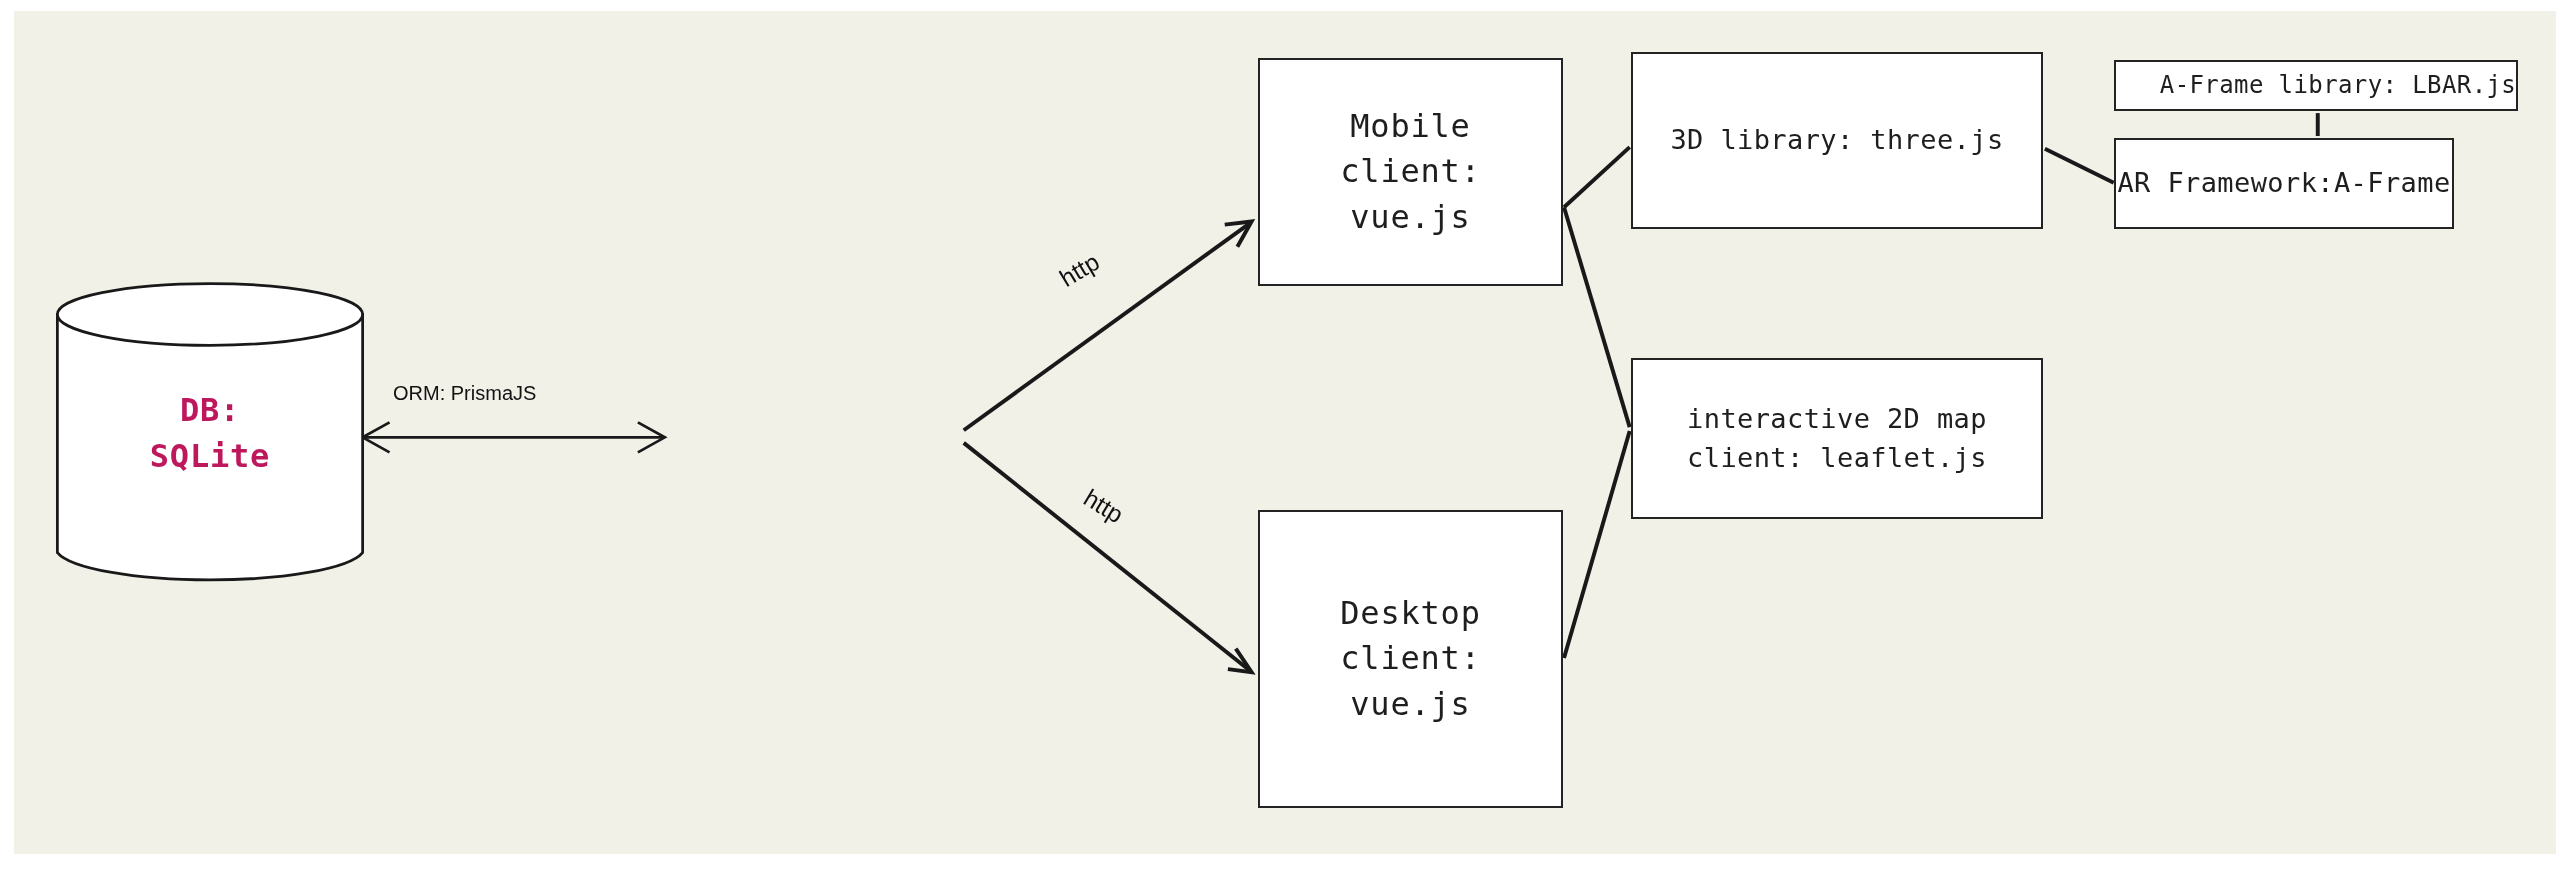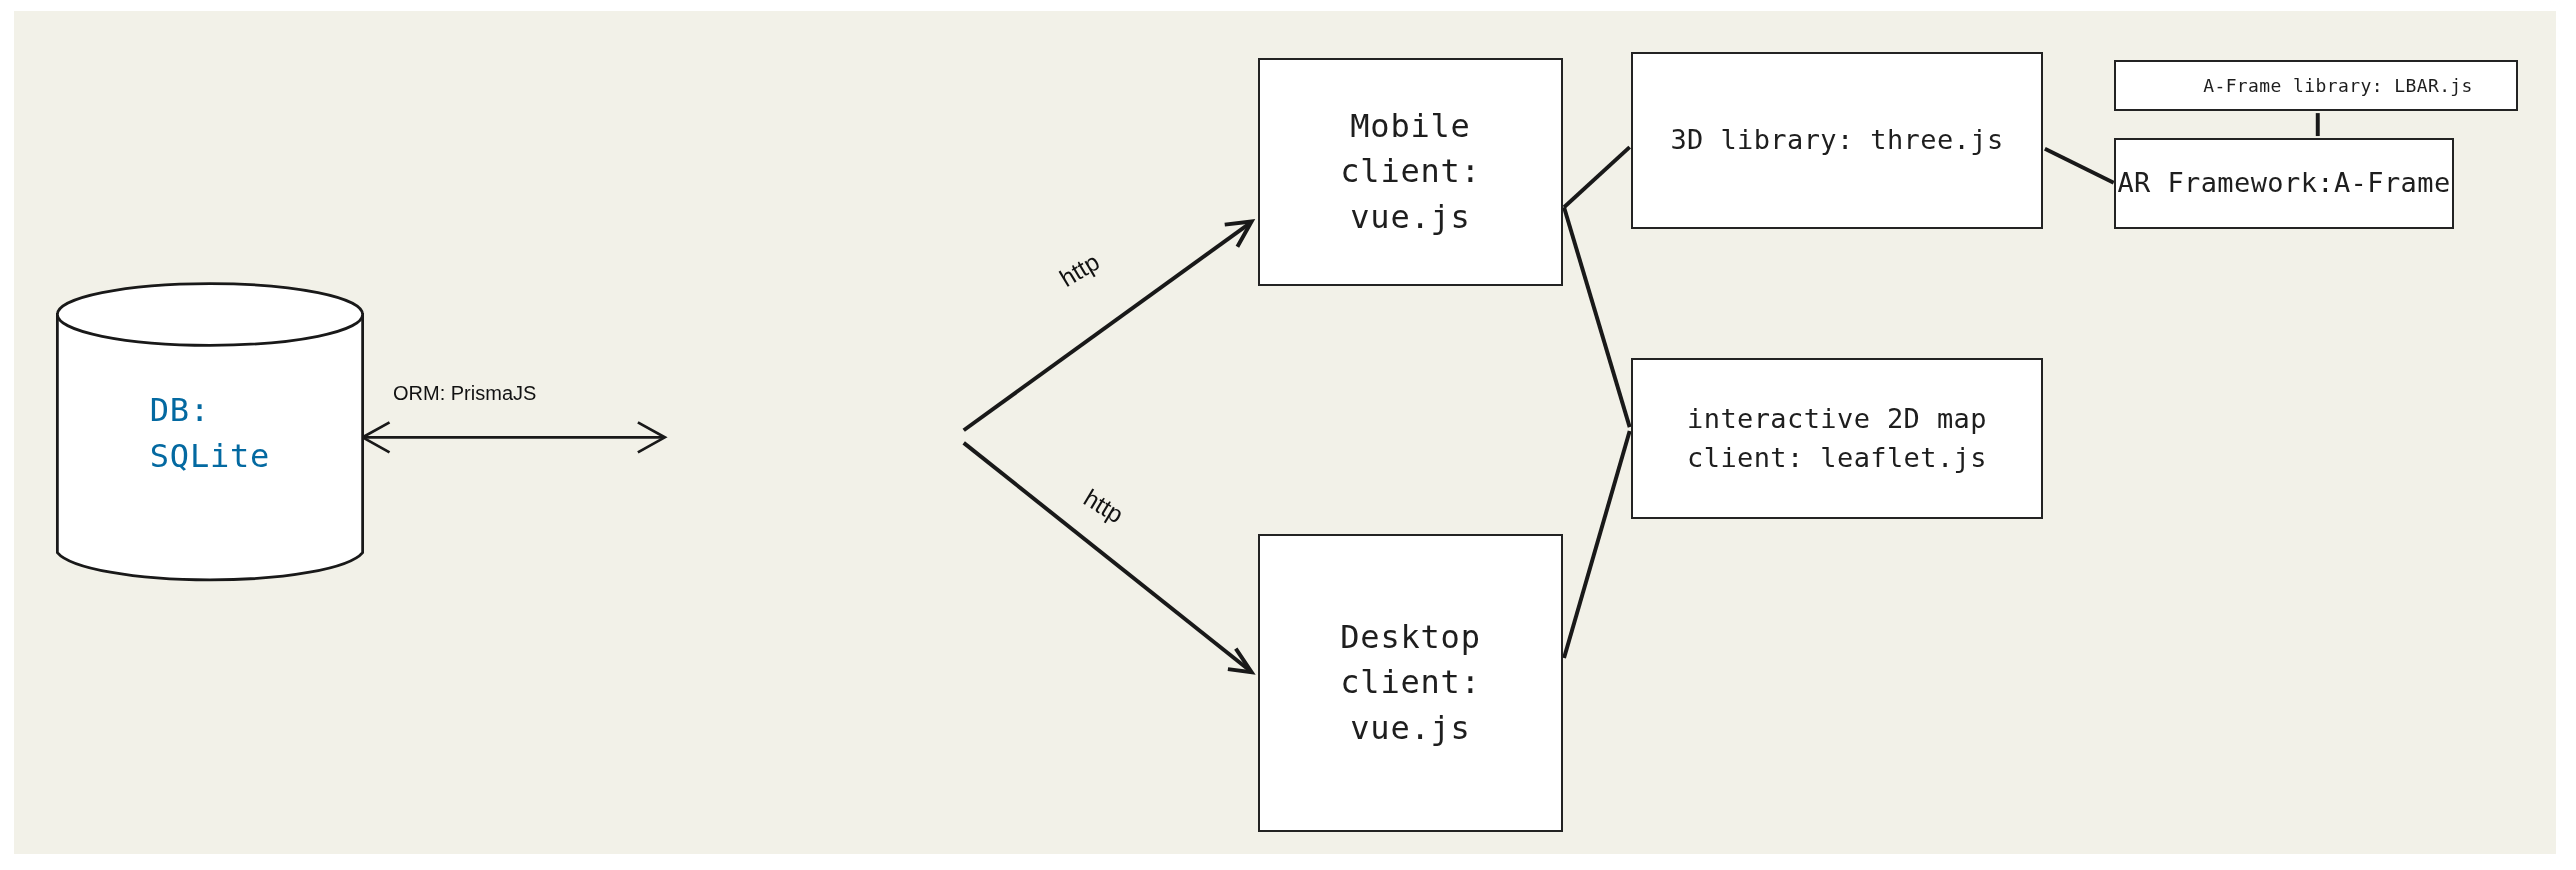--- a/index.html
+++ b/index.html
@@ -39,45 +39,46 @@
     align-items: center;
     justify-content: center;
     text-align: center;
     color: #1e1e1e;
     font-family: "DejaVu Sans Mono", monospace;
     white-space: pre;
     line-height: 1.42;
   }
   .node-lg { font-size: 32px; letter-spacing: 0.8px; }
   .node-md { font-size: 27px; letter-spacing: 0.4px; }
-  .node-sm { font-size: 18px; letter-spacing: 0.4px; padding-left: 44px; }
+  .node-sm { font-size: 24px; letter-spacing: 0.4px; padding-left: 44px; }
 
   #db-node {
     position: absolute;
     left: 55px;
     top: 281px;
     width: 310px;
     height: 305px;
   }
   #db-label {
     position: absolute;
     left: 0;
     top: 0;
     width: 310px;
     height: 305px;
     display: flex;
     align-items: center;
     justify-content: center;
-    text-align: left;
+    text-align: center;
     font-family: "DejaVu Sans Mono", monospace;
     font-size: 32px;
     letter-spacing: 0.8px;
     line-height: 1.42;
-    color: #0369a1;
+    color: #be185d;
     white-space: pre;
+    font-weight: bold;
   }
 
   .edge-label {
     position: absolute;
     color: #121212;
     font-family: "Liberation Sans", sans-serif;
     white-space: nowrap;
   }
   #orm-label {
     left: 393px;
@@ -150,21 +151,21 @@
     </svg>
     <div id="db-label">DB:
 SQLite</div>
   </div>
 
 
   <div class="node node-lg" style="left:1258px; top:58px; width:305px; height:228px;">Mobile
 client:
 vue.js</div>
 
-  <div class="node node-lg" style="left:1258px; top:510px; width:305px; height:298px;margin-top:24px;">Desktop
+  <div class="node node-lg" style="left:1258px; top:510px; width:305px; height:298px;">Desktop
 client:
 vue.js</div>
 
   <div class="node node-md" style="left:1631px; top:52px; width:412px; height:177px;">3D library: three.js</div>
 
   <div class="node node-md" style="left:1631px; top:358px; width:412px; height:161px;">interactive 2D map
 client: leaflet.js</div>
 
   <div class="node node-sm" style="left:2114px; top:60px; width:404px; height:51px;">A-Frame library: LBAR.js</div>
 

